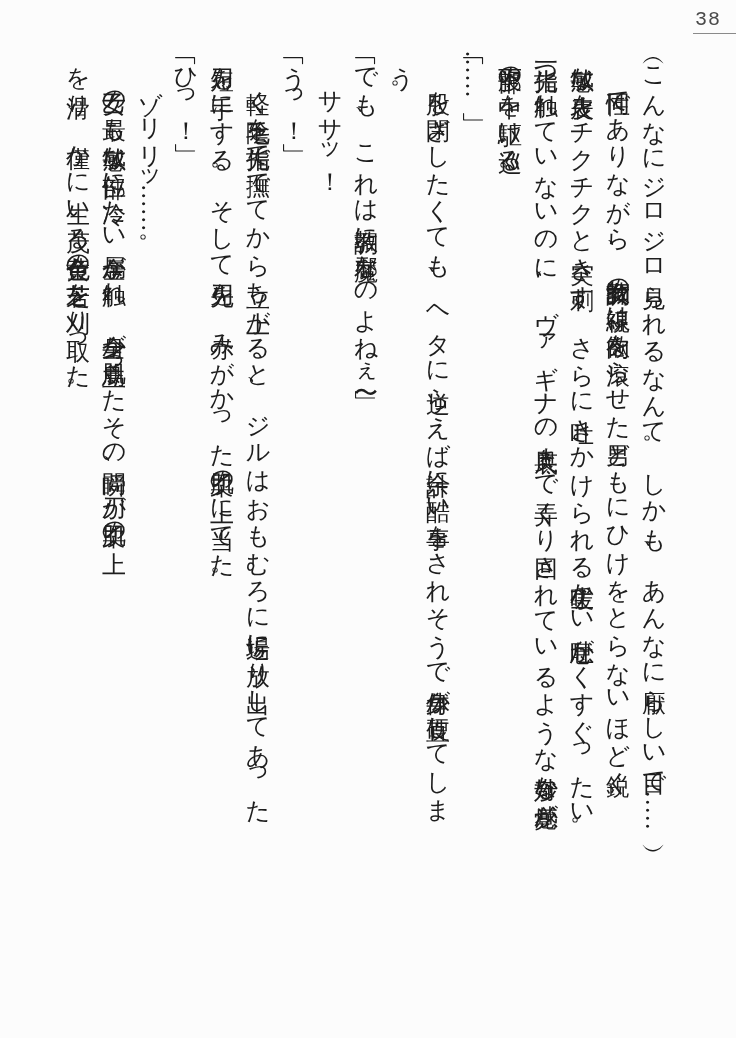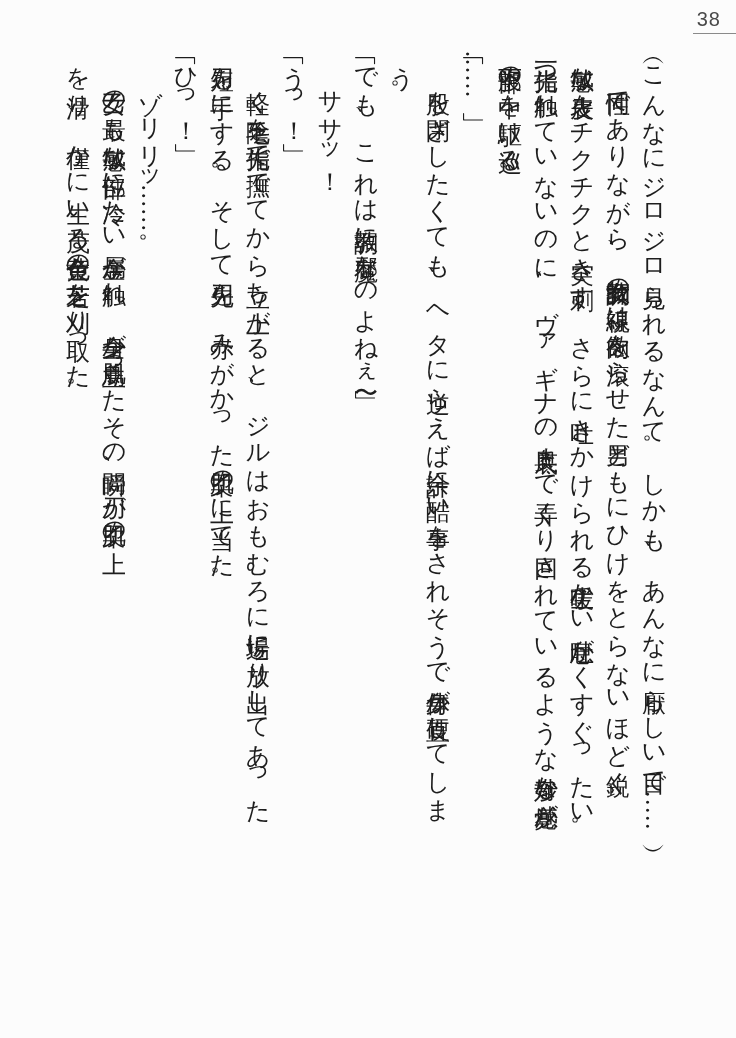--- a/index.html
+++ b/index.html
@@ -18,21 +18,21 @@
     width: 736px;
     height: 1038px;
     background: #fcfcfc;
   }
   .page-number {
     position: absolute;
     top: 8px;
     right: 15px;
     font-size: 20px;
     color: #4a4a4a;
-    font-family: Liberation Sans, sans-serif;
+    font-family: Liberation Mono, monospace;
     letter-spacing: 1px;
   }
   .page-number-rule {
     position: absolute;
     top: 33px;
     right: 0;
     width: 43px;
     height: 1px;
     background: #8a8a8a;
   }

